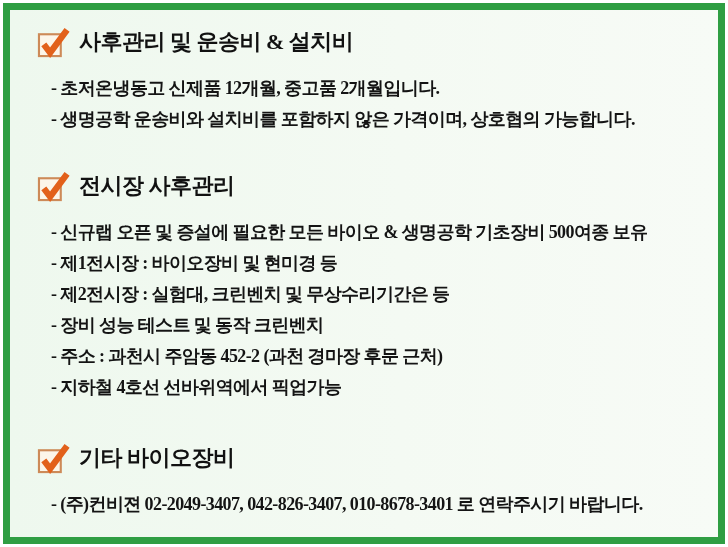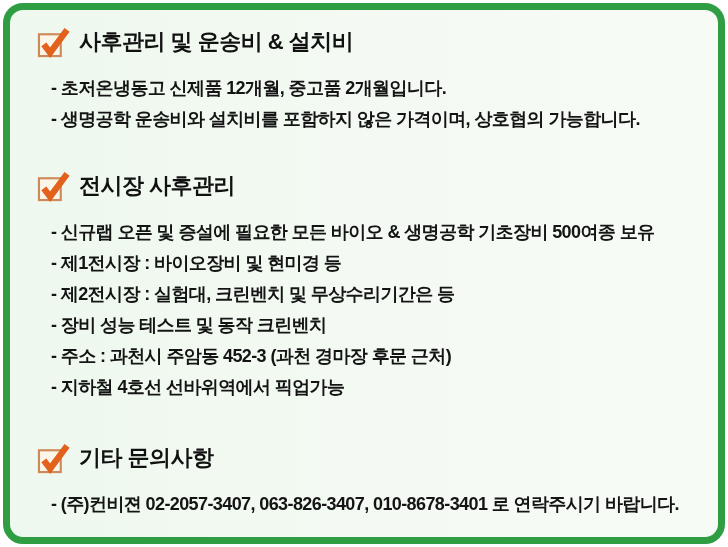--- a/index.html
+++ b/index.html
@@ -11,23 +11,24 @@
     font-family: "Liberation Sans", "DejaVu Sans", sans-serif;
     overflow: hidden;
   }
   .panel {
     position: absolute;
     left: 3px;
     top: 3px;
     right: 3px;
     bottom: 3px;
     border: 7px solid #2f9e43;
-    border-radius: 20px;
+    border-radius: 0;
     background: linear-gradient(90deg, #eef8ee 0%, #f4faf3 55%, #f7fbf6 100%);
     box-sizing: border-box;
+    font-family: Liberation Serif, serif;
   }
   .content {
     padding: 17px 20px 0 27px;
   }
   .section {
     margin: 0;
   }
   .section-header {
     display: flex;
     align-items: center;
@@ -90,32 +91,32 @@
           <rect x="2" y="7.5" width="22.5" height="22.5" stroke="#cd8a58" stroke-width="2.2" fill="#fcf6ea"></rect>
           <path d="M7 18 L13.5 26.5 L31 3" fill="none" stroke-width="6.5" stroke-linecap="butt" stroke-linejoin="miter" stroke="#e2611b"></path>
         </svg>
         <span class="section-title">전시장 사후관리</span>
       </div>
       <ul class="item-list">
         <li>- 신규랩 오픈 및 증설에 필요한 모든 바이오 &amp; 생명공학 기초장비 500여종 보유</li>
         <li>- 제1전시장 : 바이오장비 및 현미경 등</li>
         <li>- 제2전시장 : 실험대, 크린벤치 및 무상수리기간은 등</li>
         <li>- 장비 성능 테스트 및 동작 크린벤치</li>
-        <li>- 주소 : 과천시 주암동 452-3 (과천 경마장 후문 근처)</li>
+        <li>- 주소 : 과천시 주암동 452-2 (과천 경마장 후문 근처)</li>
         <li>- 지하철 4호선 선바위역에서 픽업가능</li>
       </ul>
     </div>
 
     <div class="section section-3">
       <div class="section-header">
         <svg class="checkbox-icon" viewBox="0 0 34 32" aria-hidden="true">
           <rect x="2" y="7.5" width="22.5" height="22.5" stroke="#cd8a58" stroke-width="2.2" fill="#fcf6ea"></rect>
           <path d="M7 18 L13.5 26.5 L31 3" fill="none" stroke-width="6.5" stroke-linecap="butt" stroke-linejoin="miter" stroke="#e2611b"></path>
         </svg>
-        <span class="section-title">기타 문의사항</span>
+        <span class="section-title">기타 바이오장비</span>
       </div>
       <ul class="item-list">
-        <li>- (주)컨비젼 02-2057-3407, 063-826-3407, 010-8678-3401 로 연락주시기 바랍니다.</li>
+        <li>- (주)컨비젼 02-2049-3407, 042-826-3407, 010-8678-3401 로 연락주시기 바랍니다.</li>
       </ul>
     </div>
 
   </div>
 </div>
 
 </body></html>

